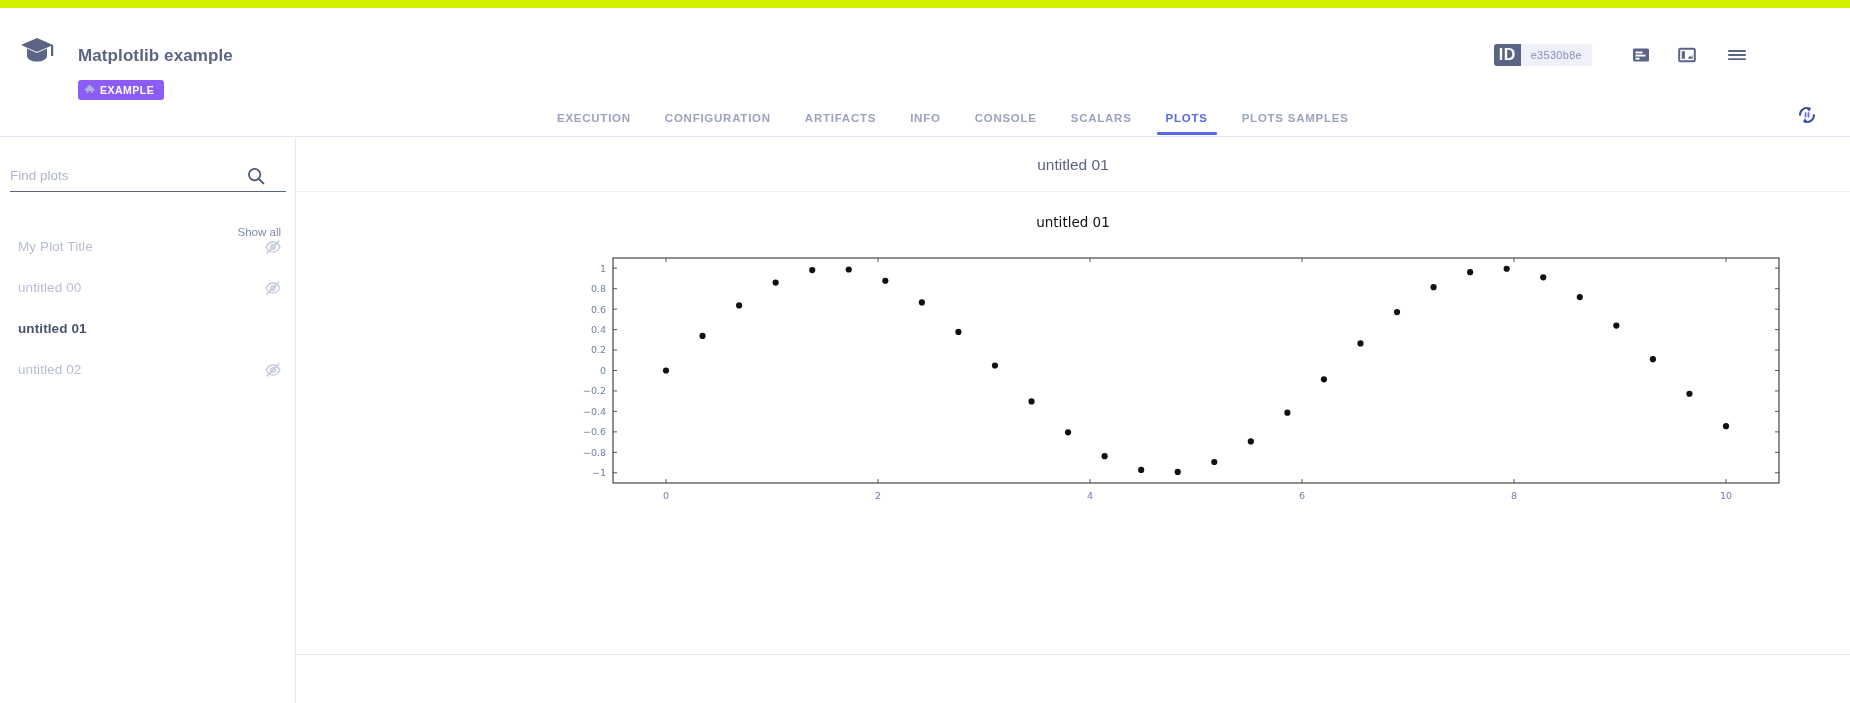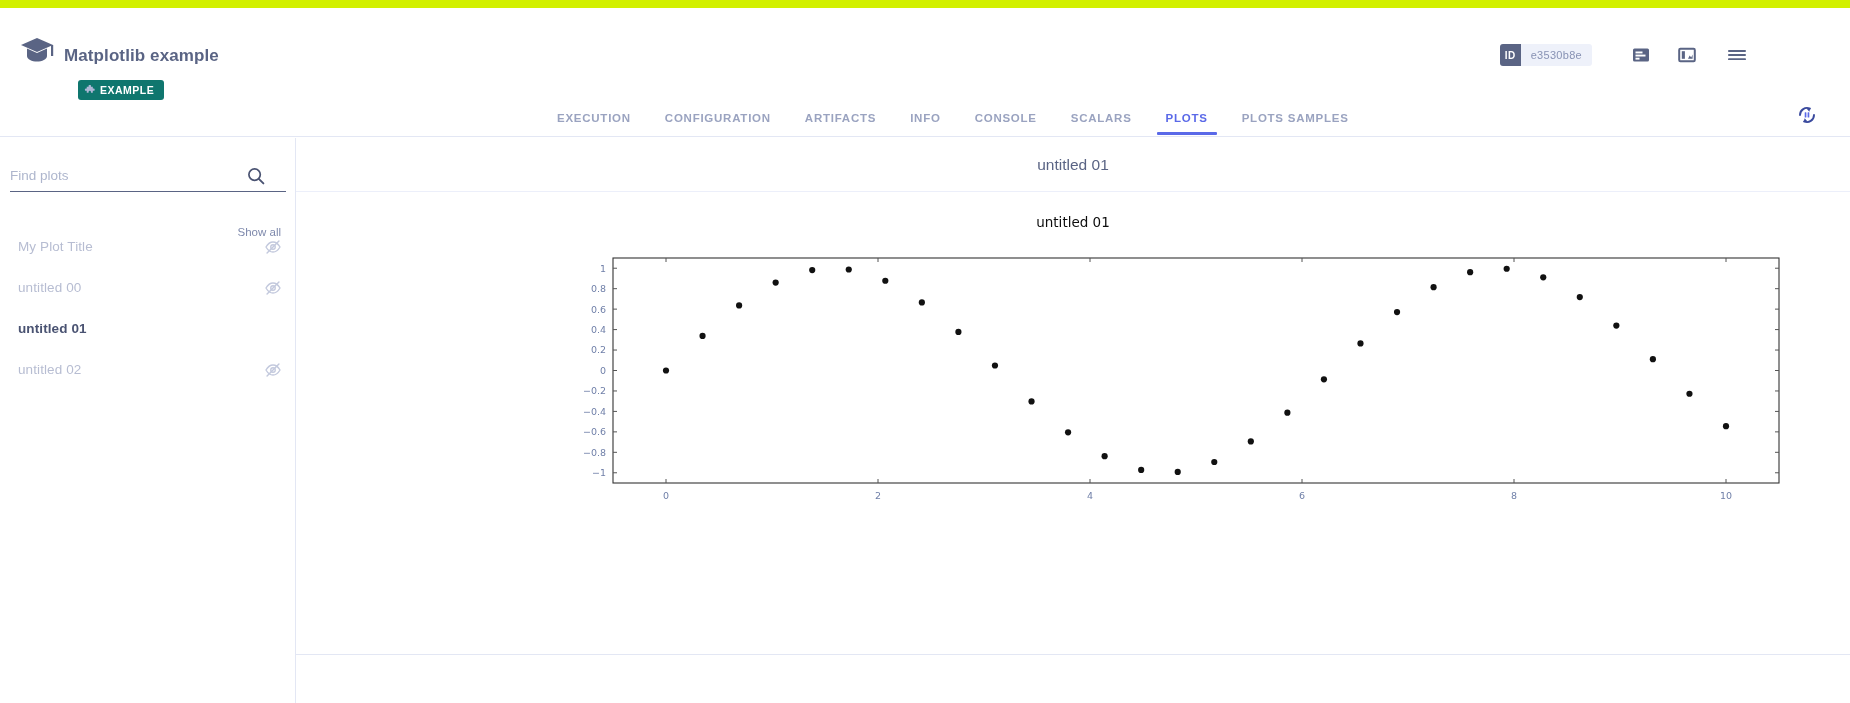--- a/index.html
+++ b/index.html
@@ -30,46 +30,46 @@
   
   .header {
     position: absolute; top: 8px; left: 0; width: 1850px; height: 96px;
     background: #ffffff;
   }
   .logo {
     position: absolute; left: 18px; top: 26px;
     width: 38px; height: 34px;
   }
   .proj-title {
-    position: absolute; left: 64px; top: 38px;
+    position: absolute; left: 78px; top: 38px;
     font-size: 17px; font-weight: 700; color: #5a6484;
     letter-spacing: 0.1px;
   }
   .example-badge {
     position: absolute; left: 78px; top: 72px;
     height: 20px; padding: 0 10px 0 6px;
-    background: #0f766e;
+    background: #8b5cf6;
     color: #ffffff;
     border-radius: 3px;
     font-size: 10.5px; font-weight: 600; letter-spacing: 0.5px;
     display: flex; align-items: center; gap: 5px;
   }
   .example-badge svg { display:block; }
 
   .id-chip {
     position: absolute; right: 258px; top: 36px;
     height: 22px;
     background: #eef1fa;
     border-radius: 3px;
     display: flex; align-items: center;
     overflow: hidden;
   }
   .id-chip .id-tag {
     background: #5a6484; color: #ffffff;
-    font-size: 10px; font-weight: 700;
+    font-size: 16px; font-weight: 700;
     padding: 0 5px; height: 22px;
     display: flex; align-items: center;
     letter-spacing: 0.4px;
   }
   .id-chip .id-val {
     color: #8892b4; font-size: 11px;
     padding: 0 10px; letter-spacing: 0.3px;
   }
   .hdr-icon {
     position: absolute; top: 34px;

